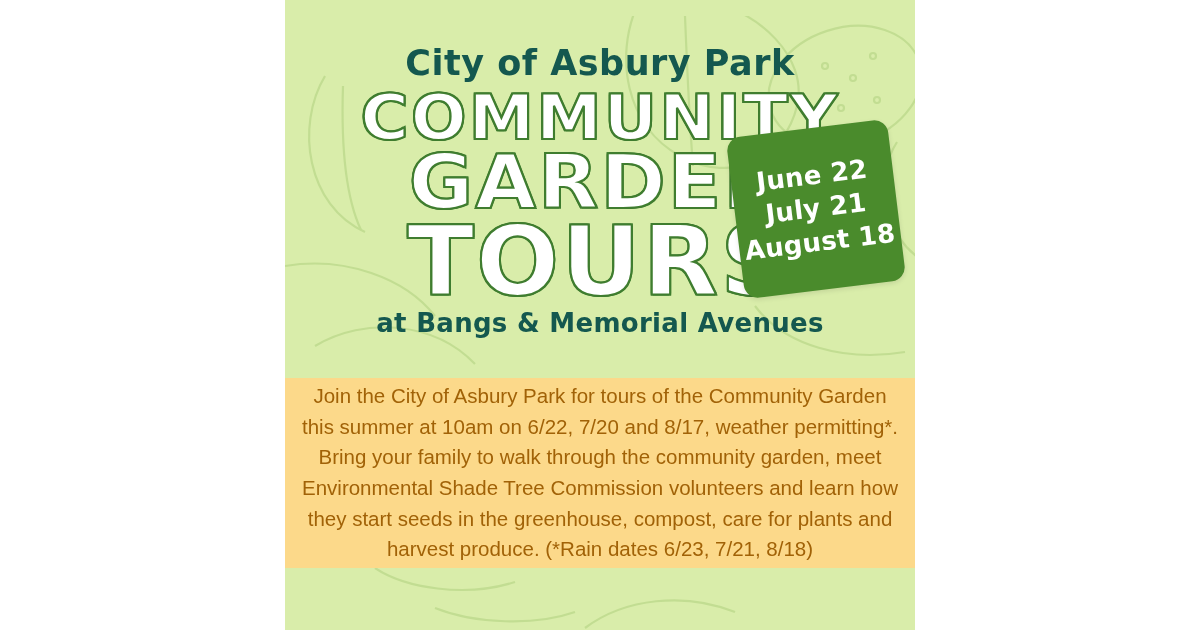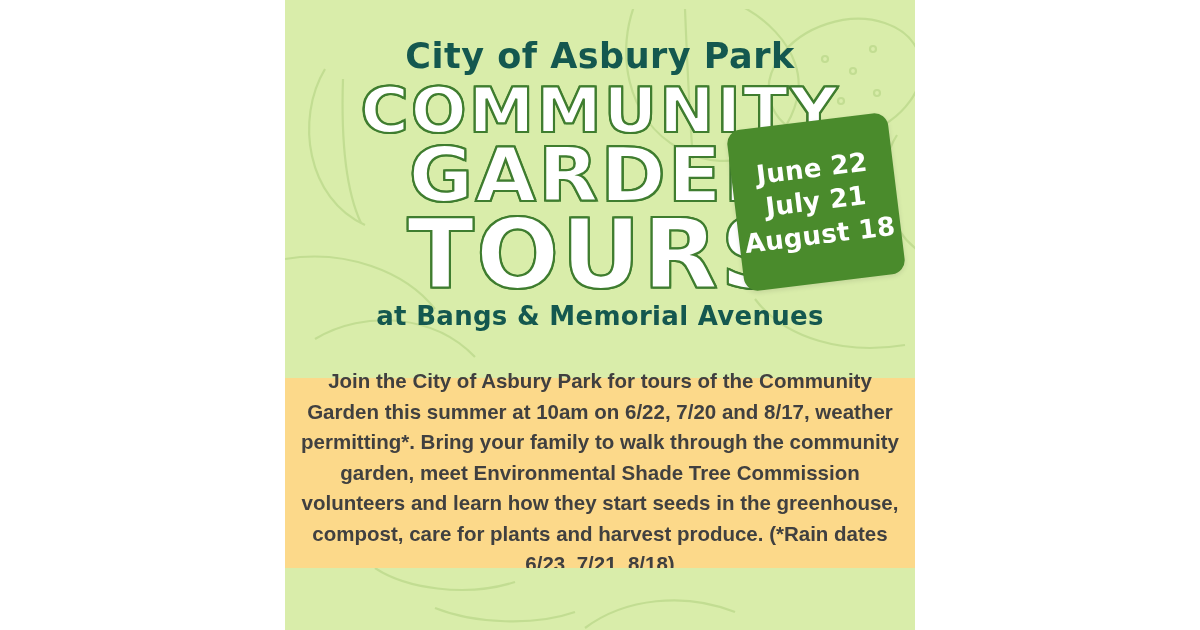--- a/index.html
+++ b/index.html
@@ -26,21 +26,21 @@
   .deco {
     position: absolute;
     stroke: #c2dd92;
     fill: none;
     stroke-width: 2.2;
     pointer-events: none;
   }
   .header-band {
     position: absolute;
     left: 0;
-    top: 9px;
+    top: 16px;
     width: 681px;
     height: 378px;
   }
   .title-block {
     position: absolute;
     left: 0;
     top: 28px;
     width: 630px;
     text-align: center;
   }
@@ -119,25 +119,25 @@
     width: 630px;
     height: 190px;
     background: #fcd98a;
     display: flex;
     align-items: center;
     justify-content: center;
   }
   .body-text {
     width: 600px;
     text-align: center;
-    color: #404040;
+    color: #a16207;
     font-family: "Liberation Sans", sans-serif;
     font-size: 20.5px;
     line-height: 1.49;
-    font-weight: 700;
+    font-weight: 400;
     padding: 0 10px;
   }
   .footer-band {
     position: absolute;
     left: 0;
     top: 568px;
     width: 630px;
     height: 62px;
     background: #d9edaa;
   }

